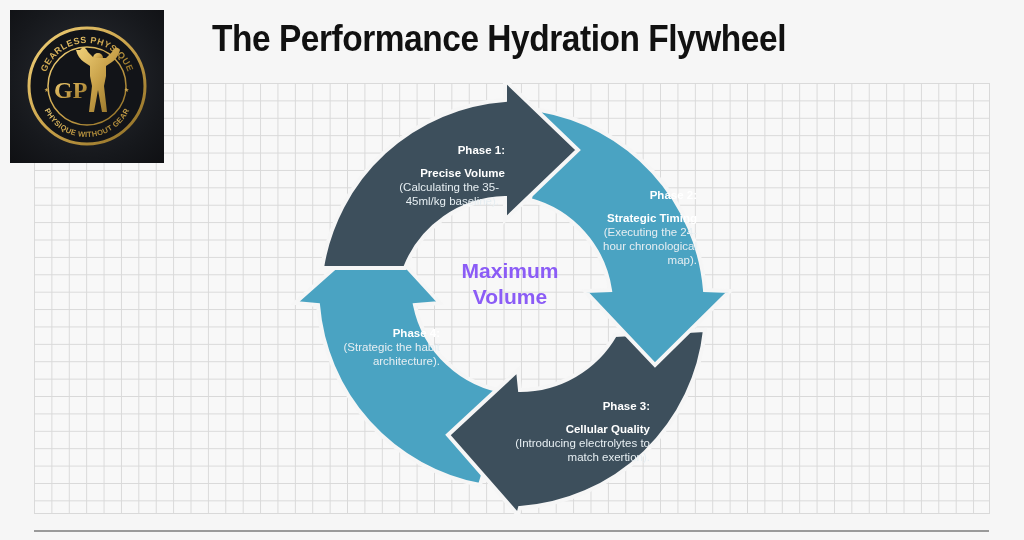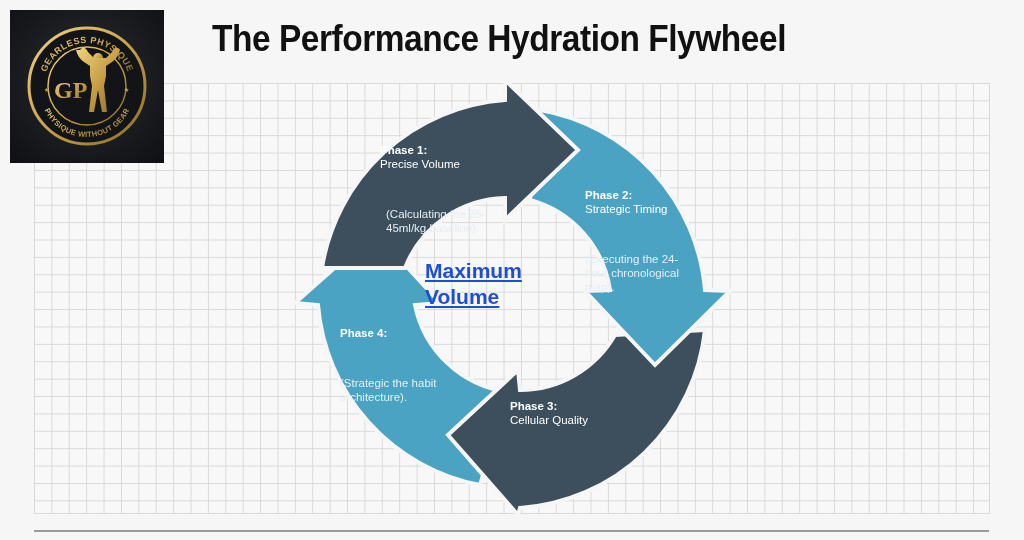--- a/index.html
+++ b/index.html
@@ -29,30 +29,30 @@
     }
     .title {
       position: absolute; left: 212px; top: 18px;
       font-size: 36px; font-weight: bold; color: #111;
       letter-spacing: -0.5px;
       transform: scaleX(0.93); transform-origin: left top;
       white-space: nowrap;
     }
     svg.wheel { position: absolute; left: 0; top: 0; }
     .phase {
-      position: absolute; text-align: left; color: #ffffff;
+      position: absolute; text-align: right; color: #ffffff;
       font-size: 11.5px; line-height: 14px;
     }
     .phase .ph-title { font-weight: bold; display: block; }
-    .phase .ph-name { font-weight: normal; display: block; }
-    .phase .ph-desc { display: block; color: #e6eef2; margin-top: 36px; }
+    .phase .ph-name { font-weight: bold; display: block; margin-top: 9px; }
+    .phase .ph-desc { display: block; color: #e6eef2; }
     .center-label {
       position: absolute; left: 425px; top: 258px; width: 170px;
-      font-weight: bold; color: #1d4ed8;
-      font-size: 21px; line-height: 26px; text-decoration: underline;
+      text-align: center; font-weight: bold; color: #8b5cf6;
+      font-size: 21px; line-height: 26px;
     }
   </style>
 </head>
 <body>
 
 <div class="grid"></div>
 <div class="footer-rule"></div>
 
 <div class="logo">
   <svg width="154" height="153" viewBox="0 0 154 153">
@@ -133,20 +133,21 @@
 
 <div class="phase" style="left:585px; top:188px; width:112px;">
   <span class="ph-title">Phase 2:</span>
   <span class="ph-name">Strategic Timing</span>
   <span class="ph-desc">(Executing the 24-hour chronological map).</span>
 </div>
 
 <div class="phase" style="left:510px; top:399px; width:140px;">
   <span class="ph-title">Phase 3:</span>
   <span class="ph-name">Cellular Quality</span>
+  <span class="ph-desc">(Introducing electrolytes to match exertion).</span>
 </div>
 
 <div class="phase" style="left:340px; top:326px; width:100px;">
   <span class="ph-title">Phase 4:</span>
   <span class="ph-desc">(Strategic the habit architecture).</span>
 </div>
 
 <div class="center-label">
   <div>Maximum</div>
   <div>Volume</div>

